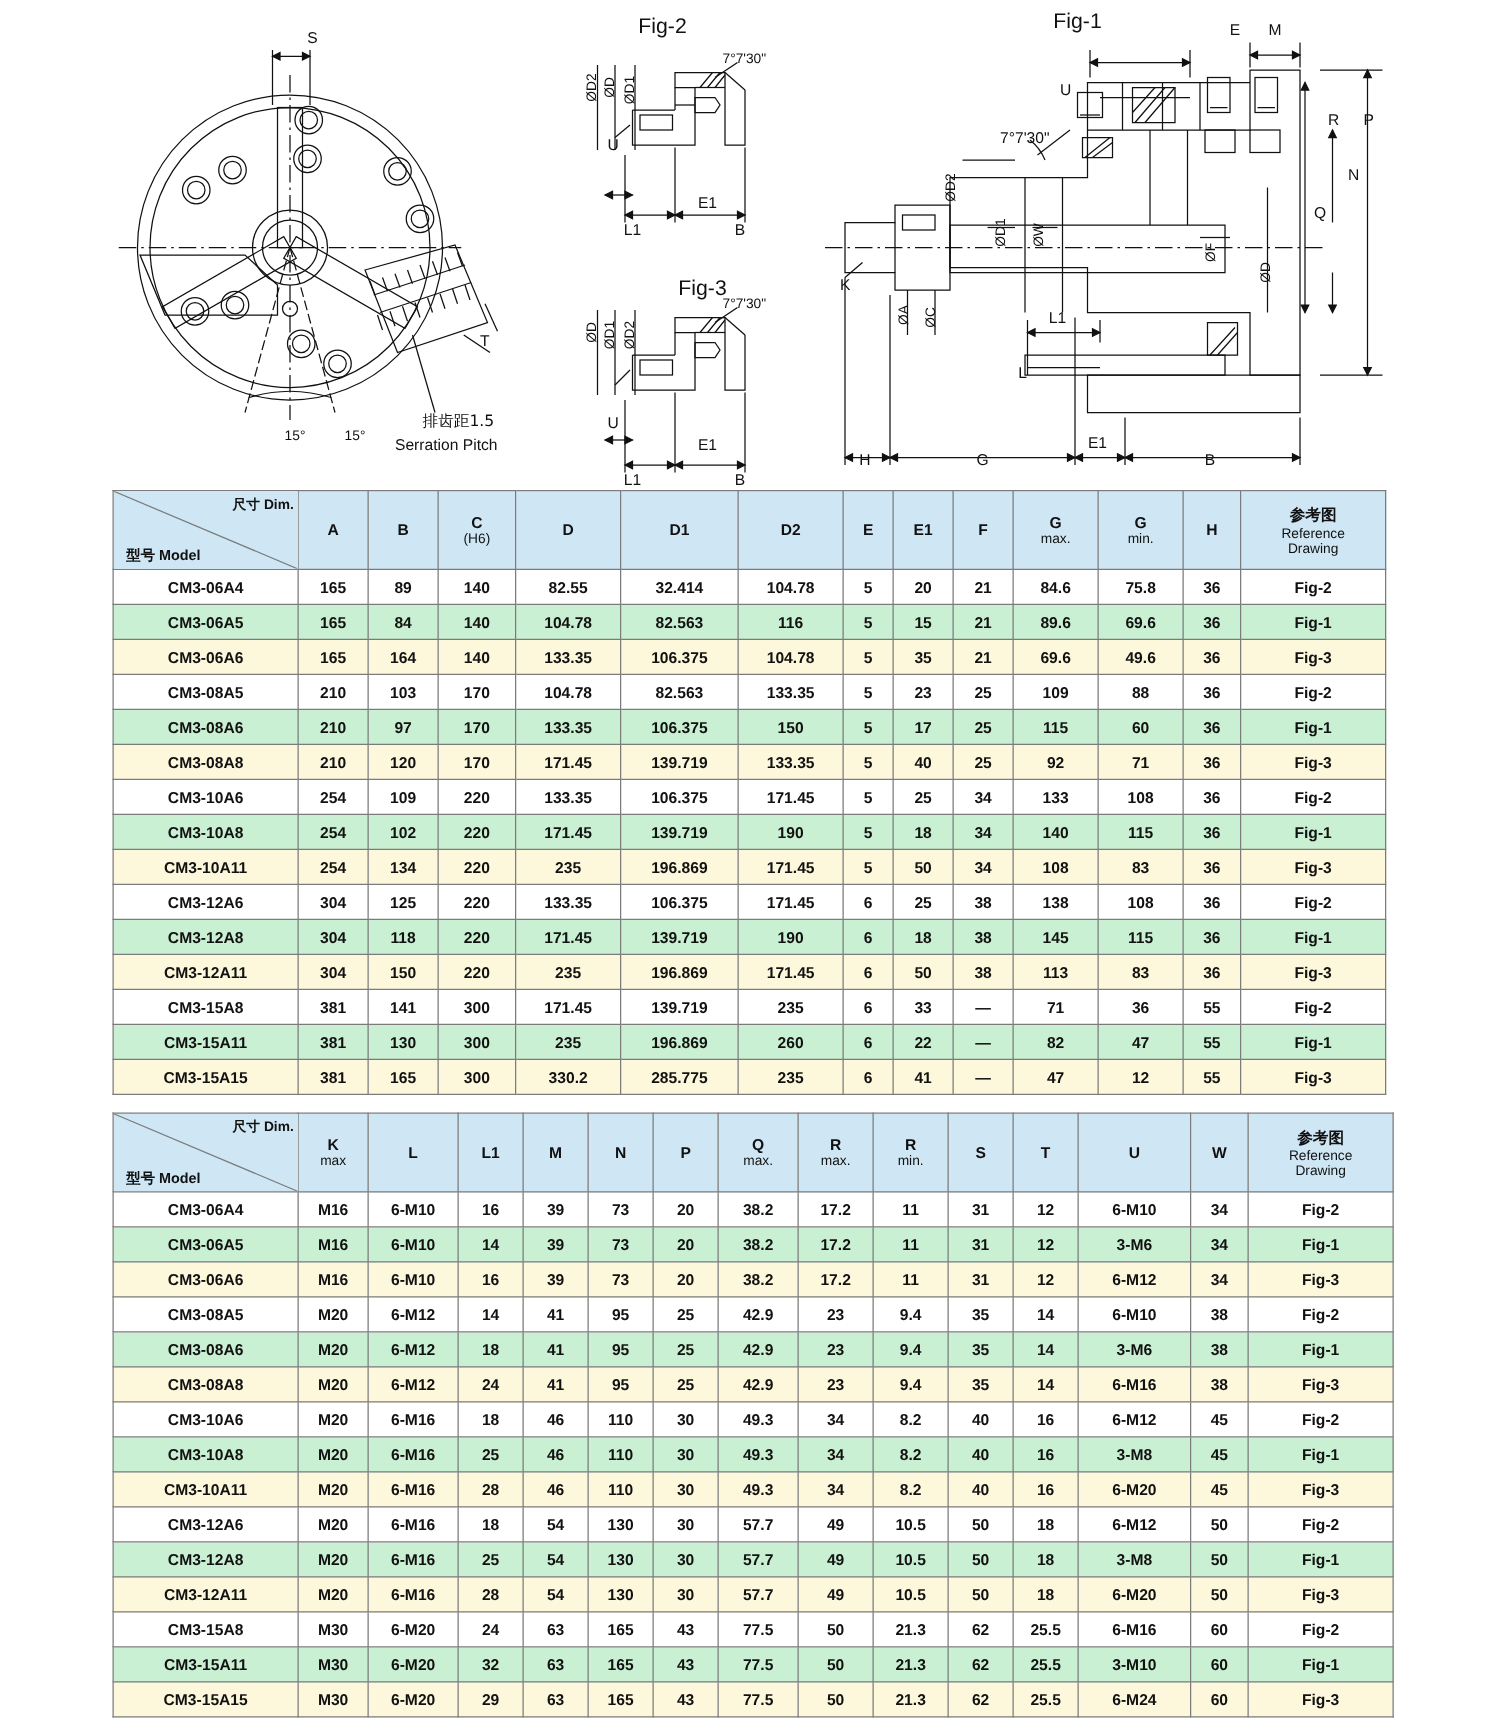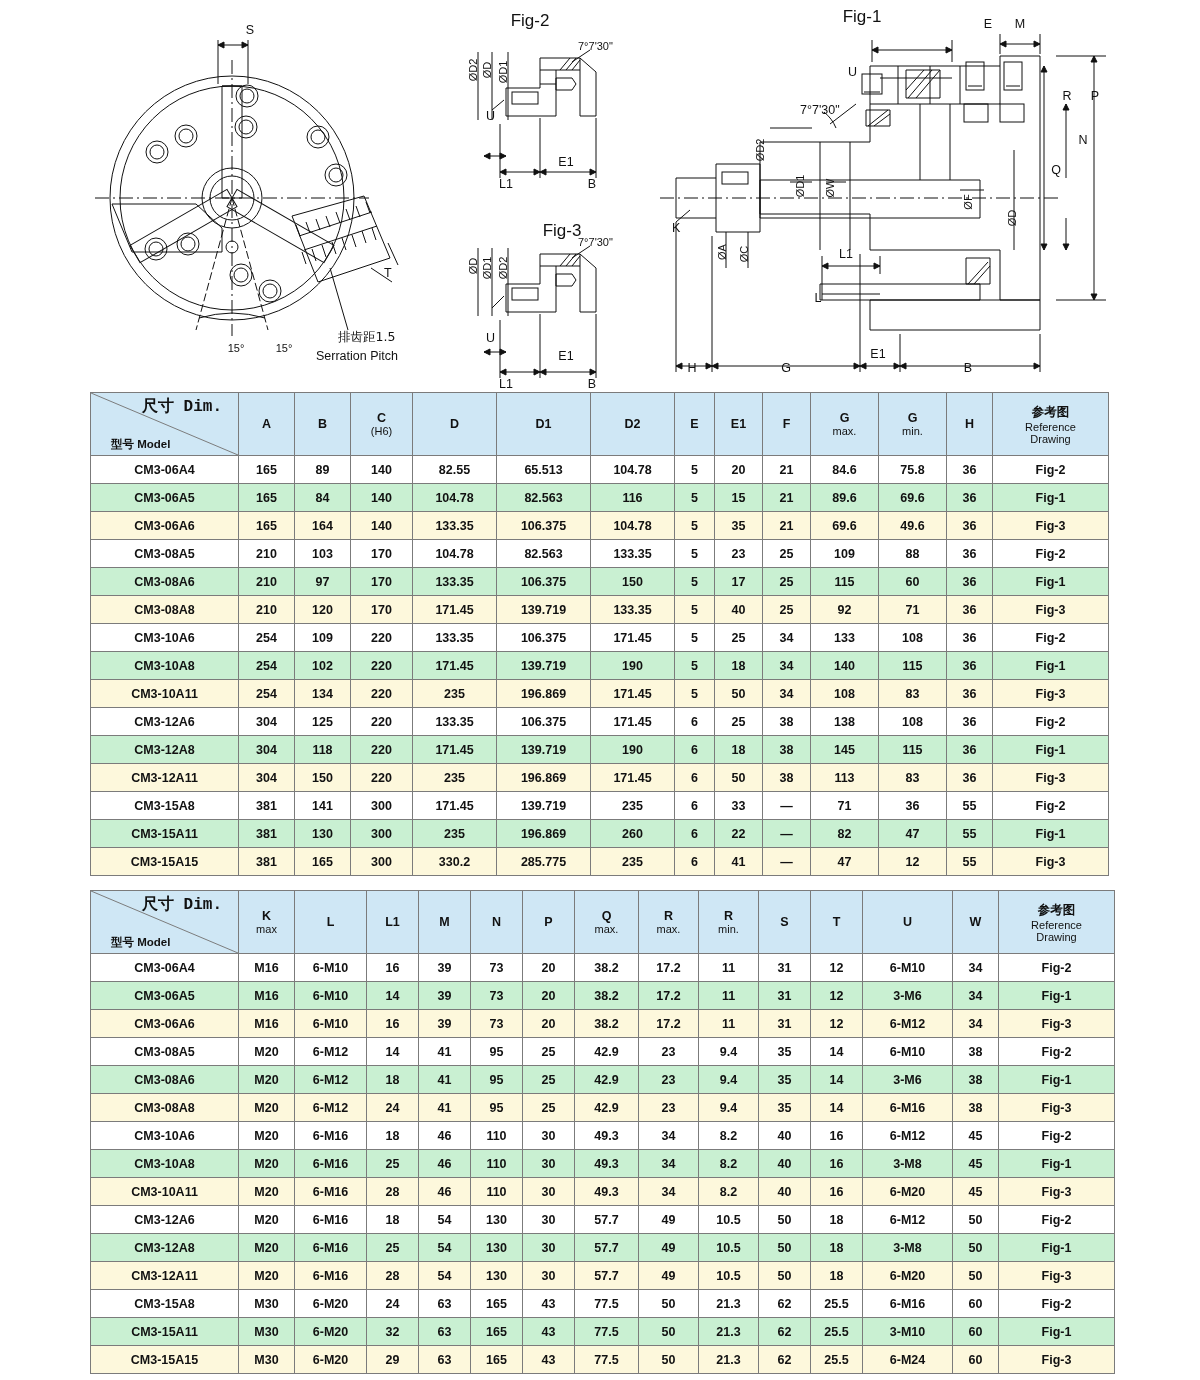--- a/index.html
+++ b/index.html
@@ -17,22 +17,22 @@
 
   table{border-collapse:collapse;font-size:12.5px;}
   .tbl{margin:0 0 0 90px;width:1018px;table-layout:fixed;}
   .tbl td,.tbl th{
     border:1px solid #7b7b7b;text-align:center;vertical-align:middle;
     padding:0;height:27px;font-weight:bold;color:#111;
   }
   .tbl thead th{background:#cfe7f5;height:62px;font-size:12.5px;}
   .tbl thead th .sub{display:block;font-size:11px;font-weight:normal;}
   .corner{position:relative;padding:0;}
-  .corner .tr{position:absolute;right:16px;top:3px;font-size:16px;font-family:Liberation Mono, monospace;}
-  .corner .bl{position:absolute;left:20px;bottom:3px;font-size:11.5px;text-align:right;}
+  .corner .tr{position:absolute;right:3px;top:3px;font-size:11px;}
+  .corner .bl{position:absolute;left:10px;bottom:3px;font-size:11.5px;text-align:right;}
   .corner .slash{position:absolute;left:0;top:0;width:100%;height:100%;}
   tbody tr.w td{background:#ffffff;}
   tbody tr.g td{background:#c9f0d2;}
   tbody tr.y td{background:#fdf8dc;}
   .first-col{text-align:center;}
 </style>
 </head>
 <body>
 
 <div class="drawings">
@@ -386,21 +386,21 @@
         <th><span>参考图</span><span class="sub">Reference<br>Drawing</span></th>
       </tr>
   </thead>
   <tbody>
       <tr class="w">
         <td class="first-col">CM3-06A4</td>
         <td>165</td>
         <td>89</td>
         <td>140</td>
         <td>82.55</td>
-        <td>65.513</td>
+        <td>32.414</td>
         <td>104.78</td>
         <td>5</td>
         <td>20</td>
         <td>21</td>
         <td>84.6</td>
         <td>75.8</td>
         <td>36</td>
         <td>Fig-2</td>
       </tr>
       <tr class="g">

